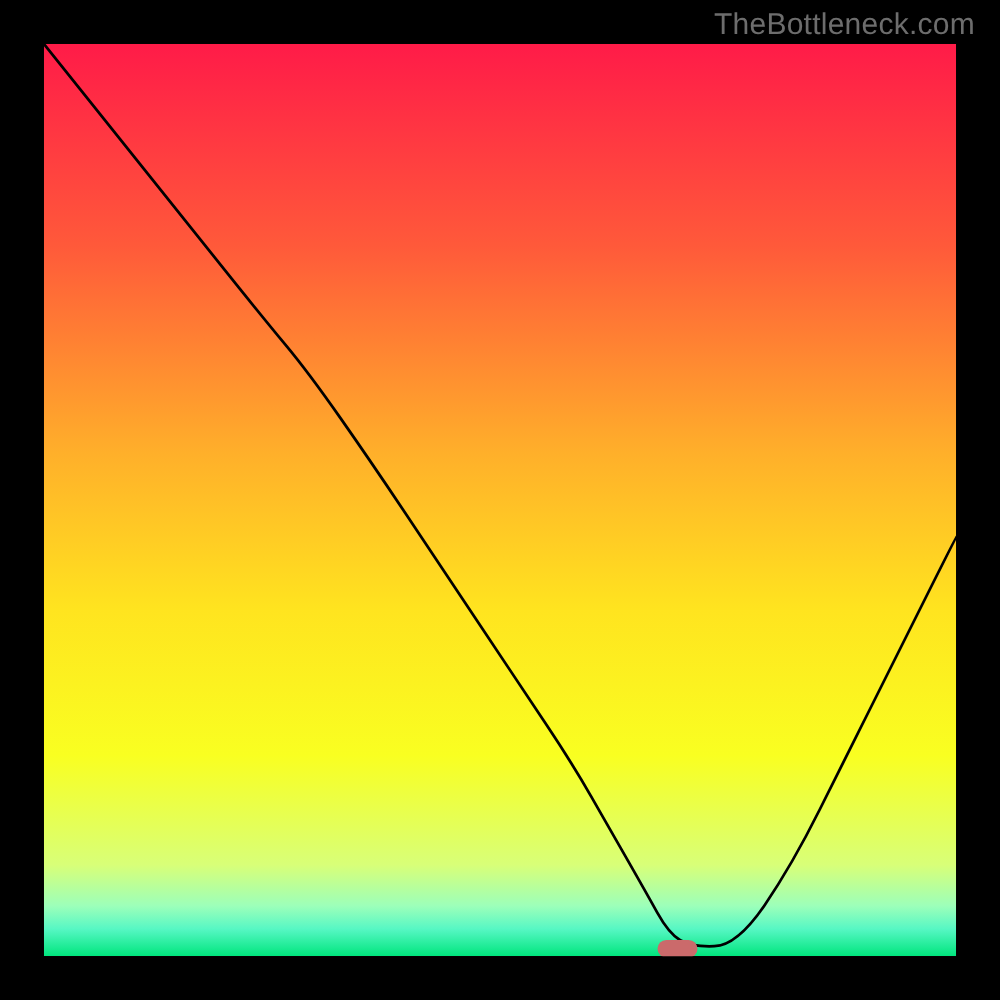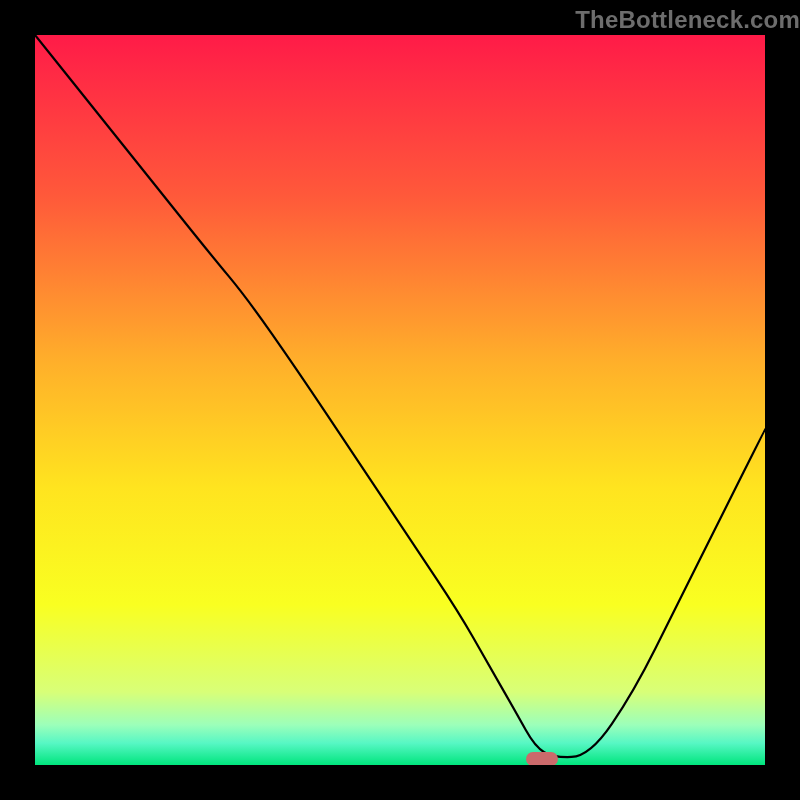--- a/index.html
+++ b/index.html
@@ -13,24 +13,24 @@
   }
   .frame {
     position: relative;
     width: 800px;
     height: 800px;
     background: #000;
   }
   .watermark {
     position: absolute;
     top: 6px;
-    right: 0;
+    right: 20px;
     color: #6d6d6d;
     font-size: 24px;
-    font-weight: 700;
+    font-weight: 400;
     letter-spacing: 0.2px;
     z-index: 10;
     text-align: center;
   }
   .plot-area {
     position: absolute;
     left: 35px;
     top: 35px;
     width: 730px;
     height: 730px;

